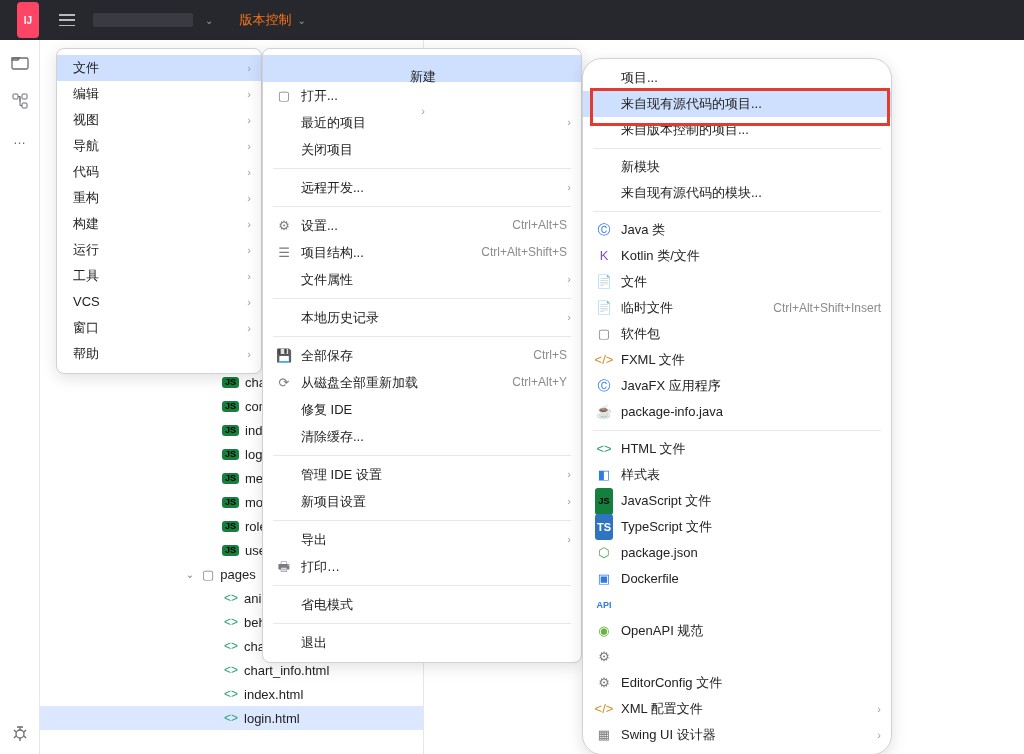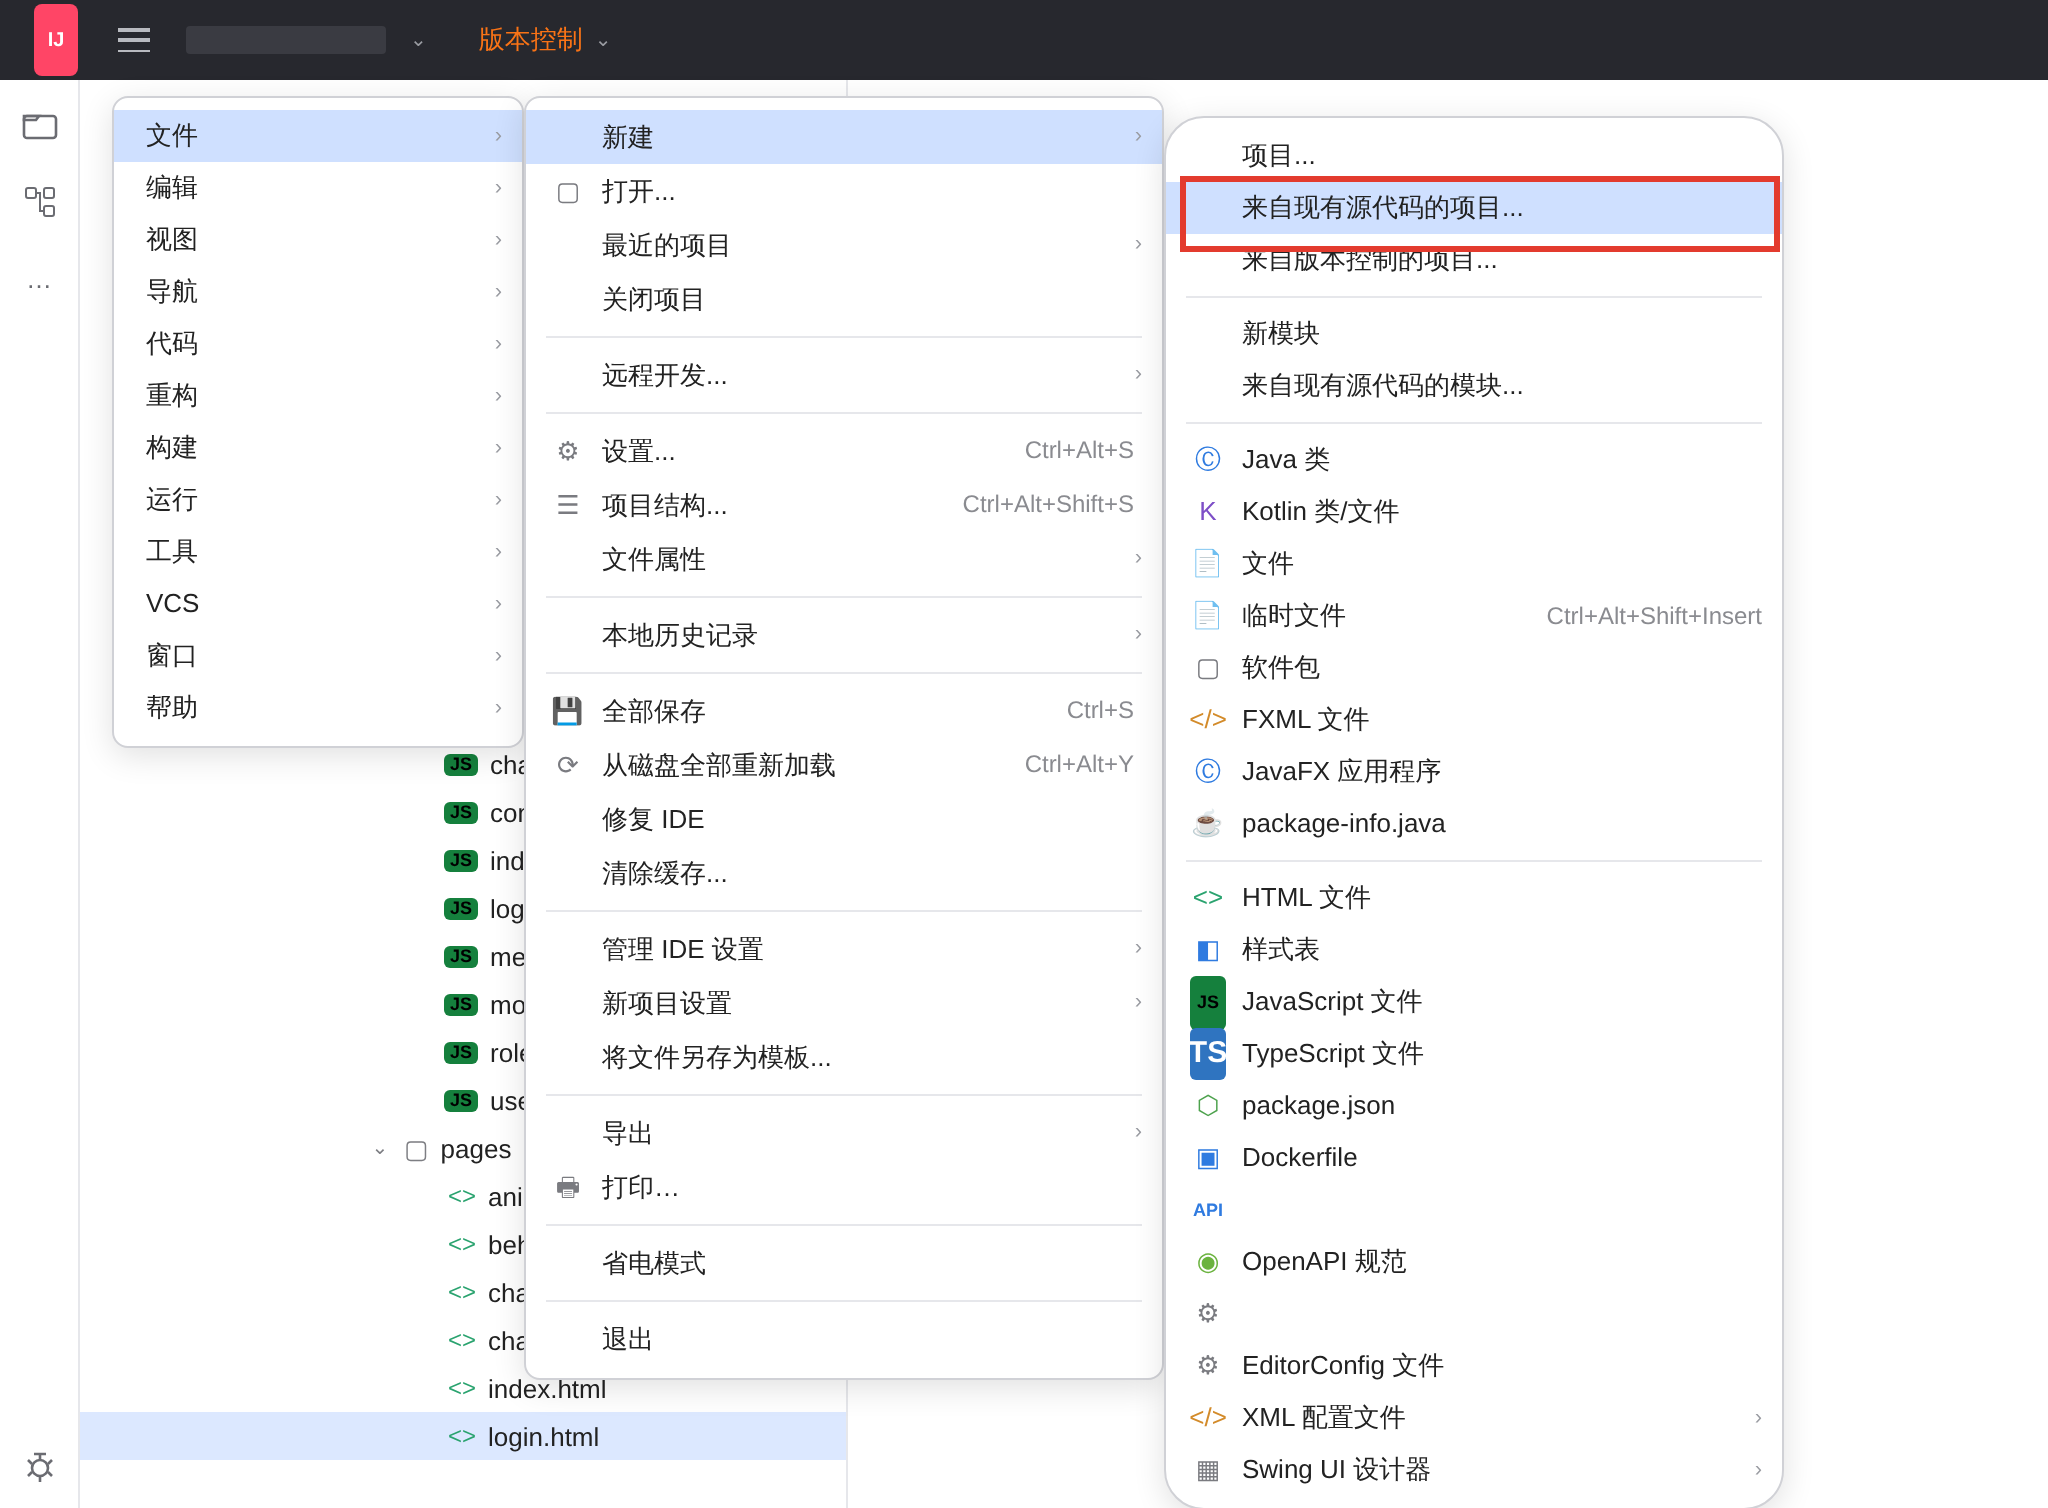--- a/index.html
+++ b/index.html
@@ -17,21 +17,21 @@
 .lt-bottom { position: absolute; bottom: 12px; left: 0; right: 0; display: flex; justify-content: center; color: #6b6c72; }
 .icn { width: 18px; height: 18px; display: inline-flex; align-items: center; justify-content: center; }
 
 .menu1 { position: absolute; left: 56px; top: 48px; width: 206px; background: #fff; border: 1px solid #d0d1d6; border-radius: 8px; box-shadow: 0 4px 16px rgba(0,0,0,.12); padding: 6px 0; }
 .m1-item { height: 26px; line-height: 26px; display: flex; align-items: center; justify-content: space-between; padding: 0 10px 0 16px; cursor: default; }
 .m1-item.hl { background: #cfe0ff; }
 .chev { color: #9a9ca2; font-size: 11px; }
 
 .menu2 { position: absolute; left: 262px; top: 48px; width: 320px; background: #fff; border: 1px solid #d0d1d6; border-radius: 8px; box-shadow: 0 4px 16px rgba(0,0,0,.12); padding: 6px 0; }
 .m2-item { height: 27px; line-height: 27px; display: flex; align-items: center; padding: 0 10px 0 12px; cursor: default; gap: 8px; }
-.m2-item.hl { background: #cfe0ff; }
+.m2-item.hl { background: #cfe0ff; flex-direction: column; }
 .m2-lead { width: 18px; display: inline-flex; justify-content: center; color: #7a7b80; }
 .m2-label { flex: 1; }
 .m2-acc { color: #8a8b90; font-size: 12px; margin-right: 4px; }
 .m2-sep { height: 1px; background: #e6e7eb; margin: 5px 10px; }
 
 .menu3 { position: absolute; left: 582px; top: 58px; width: 310px; background: #fff; border: 1px solid #d0d1d6; border-radius: 20px; box-shadow: 0 4px 16px rgba(0,0,0,.12); padding: 6px 0; }
 .m3-item { height: 26px; line-height: 26px; display: flex; align-items: center; padding: 0 10px 0 12px; cursor: default; gap: 8px; }
 .m3-item.hl { background: #cfe0ff; }
 .m3-lead { width: 18px; display: inline-flex; justify-content: center; color: #7a7b80; }
 .m3-label { flex: 1; white-space: nowrap; }
@@ -285,24 +285,20 @@
   <div class="m2-item">
       <span class="m2-lead"></span>
       <span class="m2-label">管理 IDE 设置</span>
       <span class="chev">›</span>
     </div>
   <div class="m2-item">
       <span class="m2-lead"></span>
       <span class="m2-label">新项目设置</span>
       <span class="chev">›</span>
     </div>
-  <div class="m2-item">
-      <span class="m2-lead"></span>
-      <span class="m2-label">将文件另存为模板...</span>
-    </div>
   <div class="m2-sep"></div>
   <div class="m2-item">
       <span class="m2-lead"></span>
       <span class="m2-label">导出</span>
       <span class="chev">›</span>
     </div>
   <div class="m2-item">
       <span class="m2-lead">🖶</span>
       <span class="m2-label">打印…</span>
     </div>
@@ -383,21 +379,21 @@
       <span class="m3-lead" style="color:#2f7be0">◧</span>
       <span class="m3-label">样式表</span>
     </div>
   <div class="m3-item">
       <span class="m3-lead">
         <span class="jsb">JS</span>
       </span>
       <span class="m3-label">JavaScript 文件</span>
     </div>
   <div class="m3-item">
-      <span class="m3-lead" style="background:#2f74c0;color:#fff;border-radius:3px;font-size:15px;padding:0 2px;font-weight:bold">TS</span>
+      <span class="m3-lead" style="background:#2f74c0;color:#fff;border-radius:3px;font-size:11px;padding:0 2px;font-weight:bold">TS</span>
       <span class="m3-label">TypeScript 文件</span>
     </div>
   <div class="m3-item">
       <span class="m3-lead" style="color:#4da24d">⬡</span>
       <span class="m3-label">package.json</span>
     </div>
   <div class="m3-item">
       <span class="m3-lead" style="color:#2f7be0">▣</span>
       <span class="m3-label">Dockerfile</span>
     </div>

